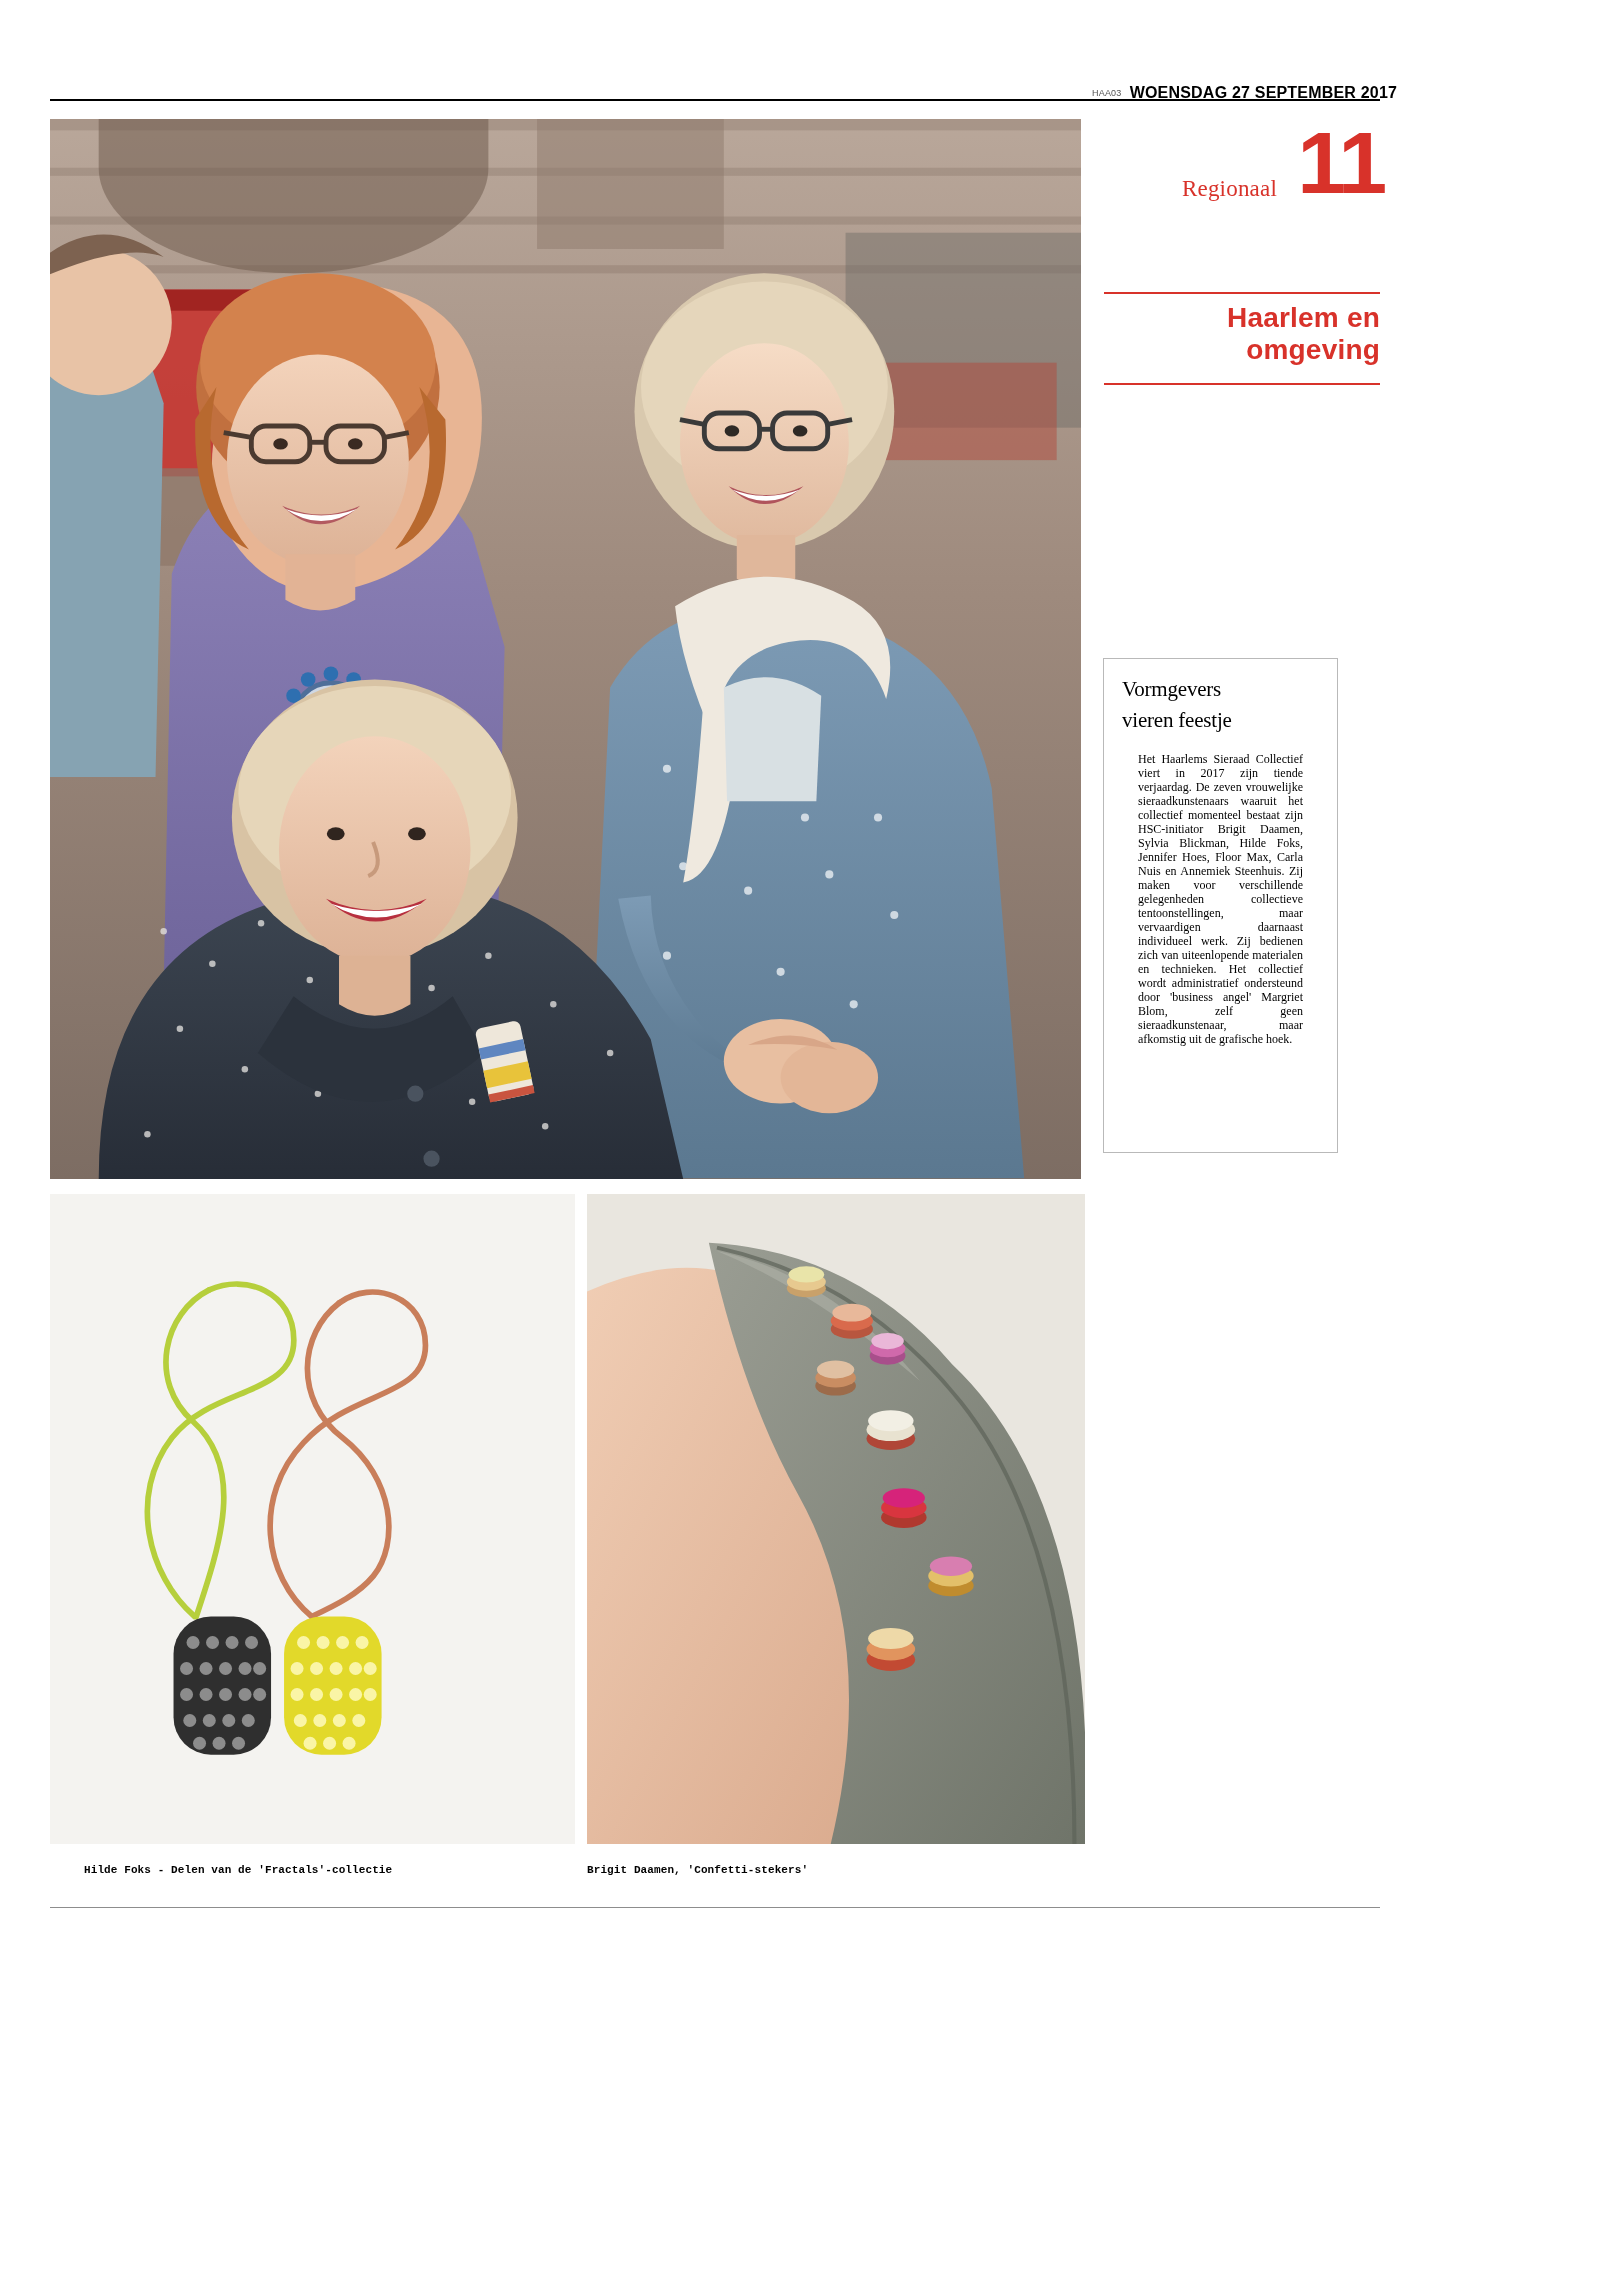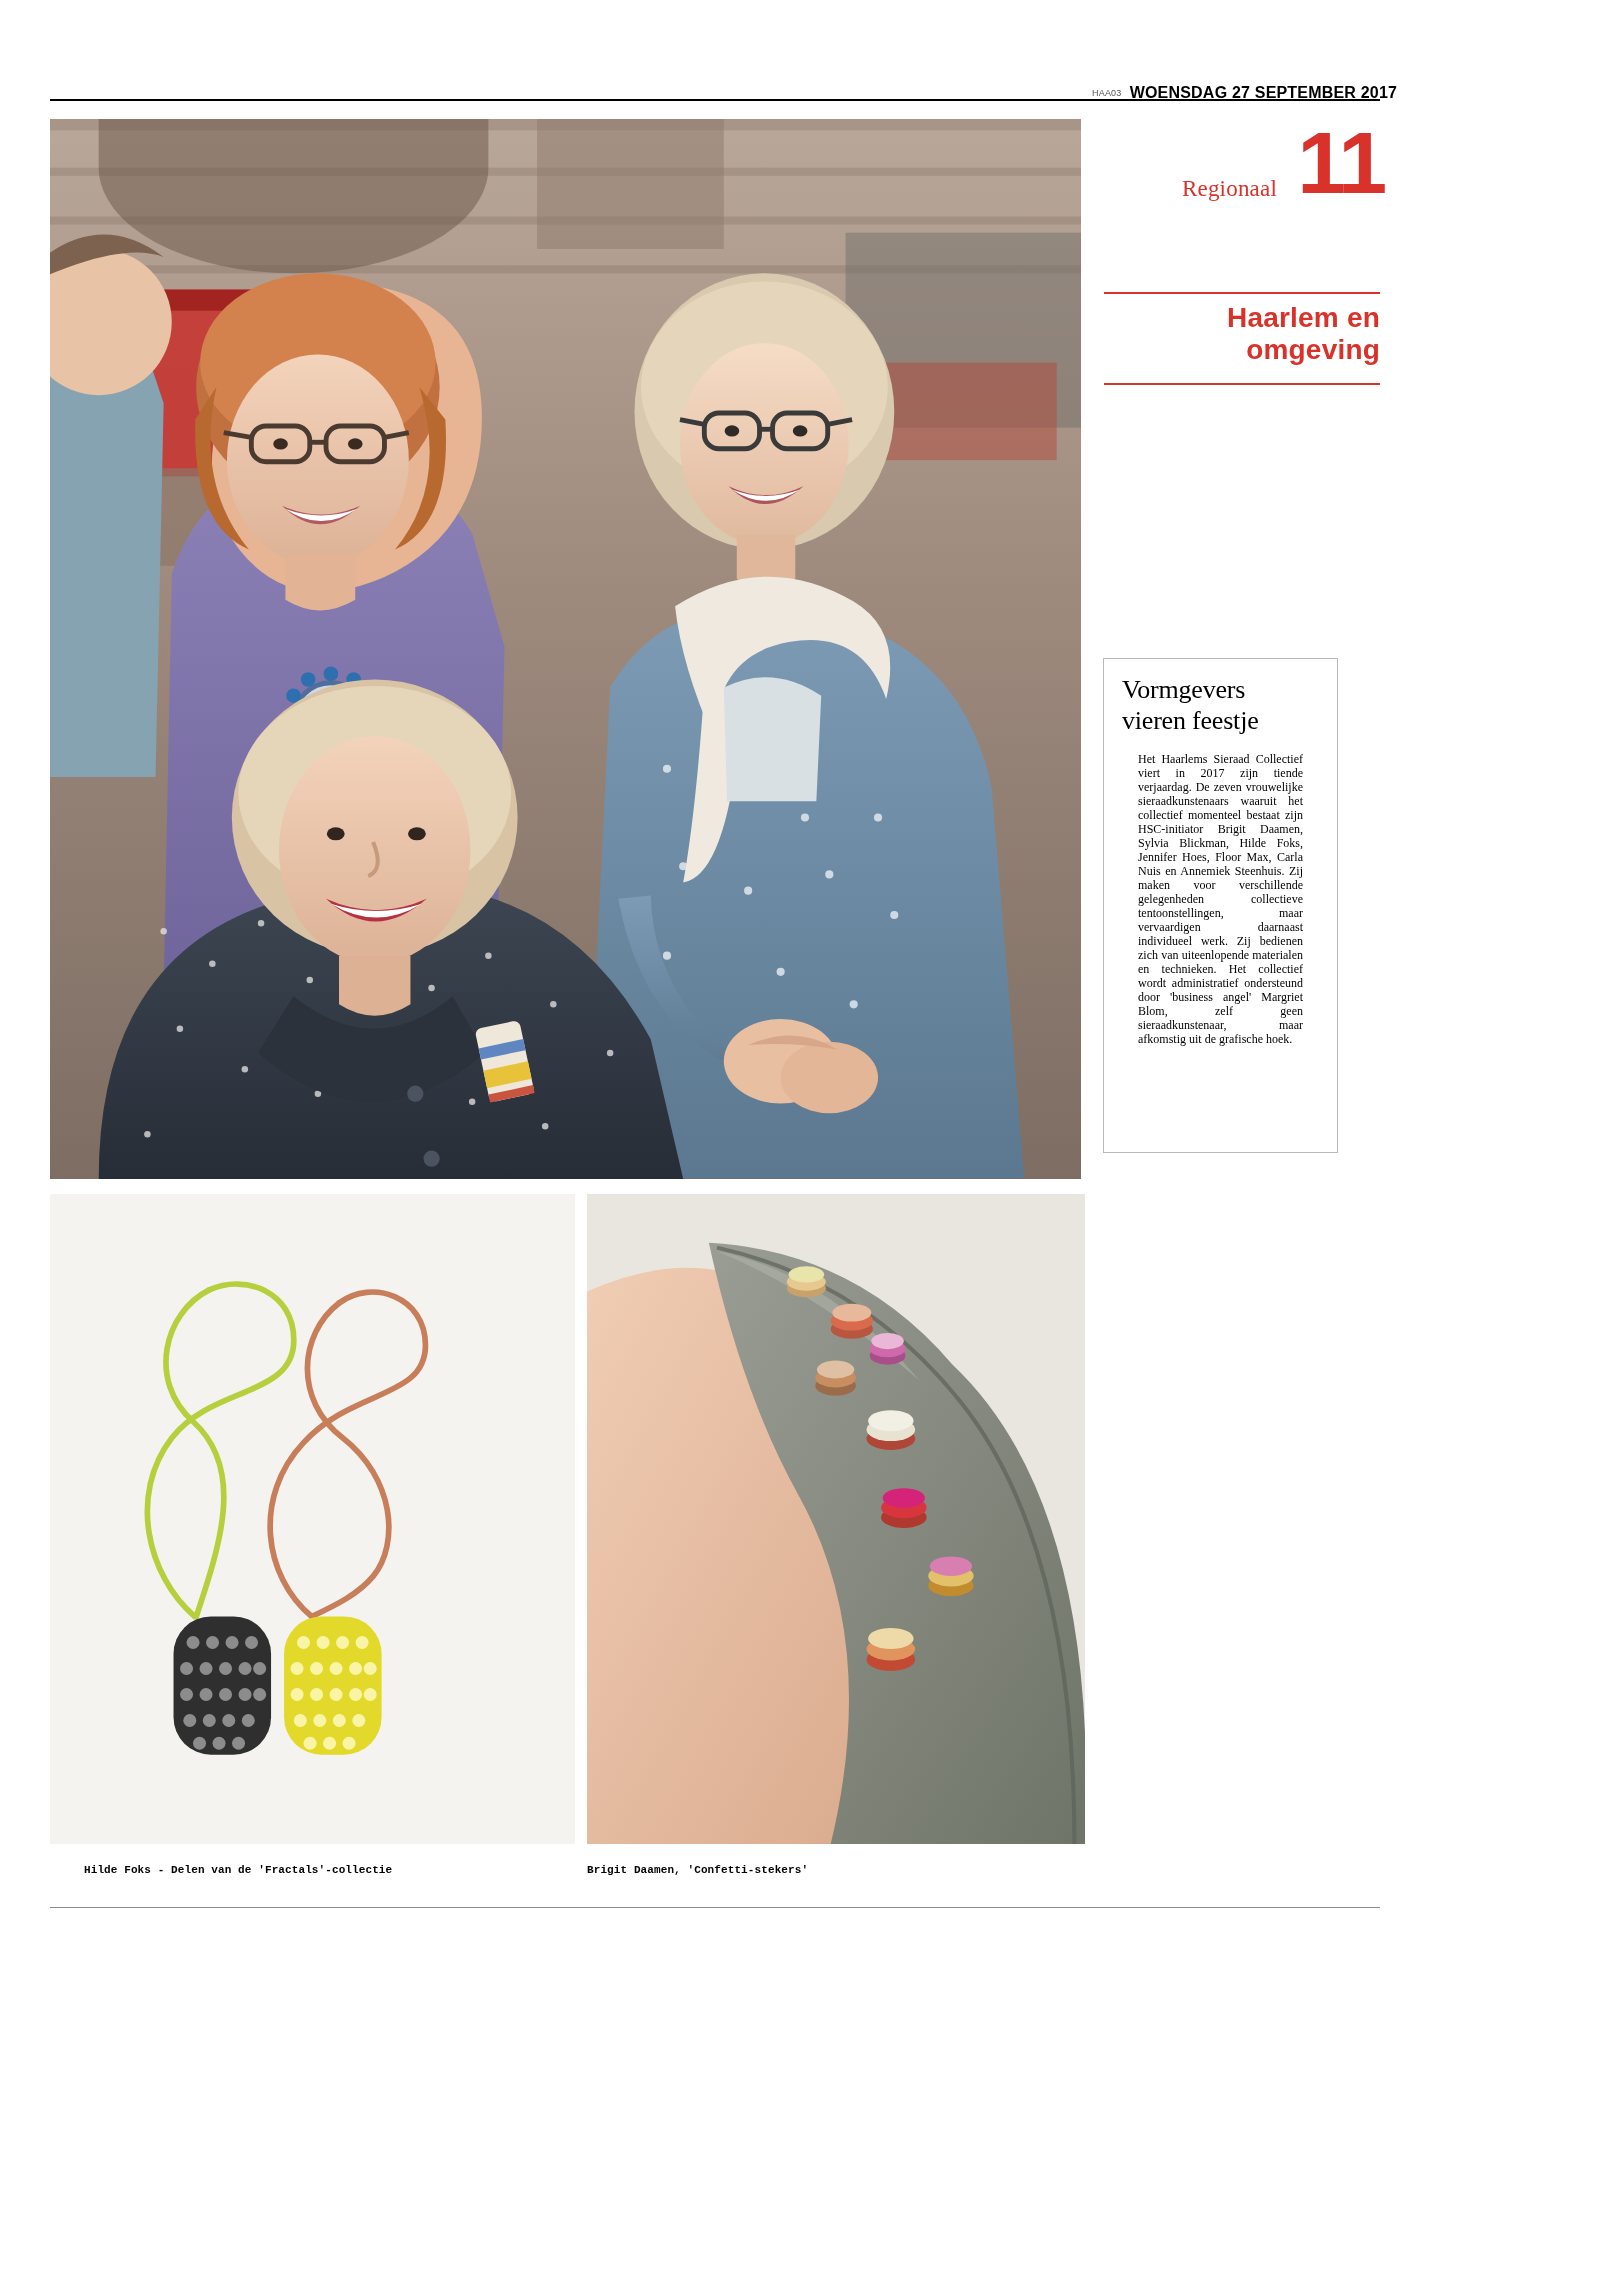--- a/index.html
+++ b/index.html
@@ -124,21 +124,21 @@
     top: 658px;
     width: 235px;
     height: 495px;
     border: 0.8px solid #b9b9b9;
     box-sizing: border-box;
     padding: 14.6px 18px 13px 18px;
     background: #fff;
   }
   .sidebox-title {
     font-family: "Liberation Serif", serif;
-    font-size: 26px;
+    font-size: 21px;
     line-height: 31px;
     font-weight: normal;
     margin: 0 0 11.4px 0;
     letter-spacing: -0.2px;
   }
   .sidebox-body {
     font-family: "Liberation Serif", serif;
     font-size: 12px;
     line-height: 14px;
     text-align: justify;

